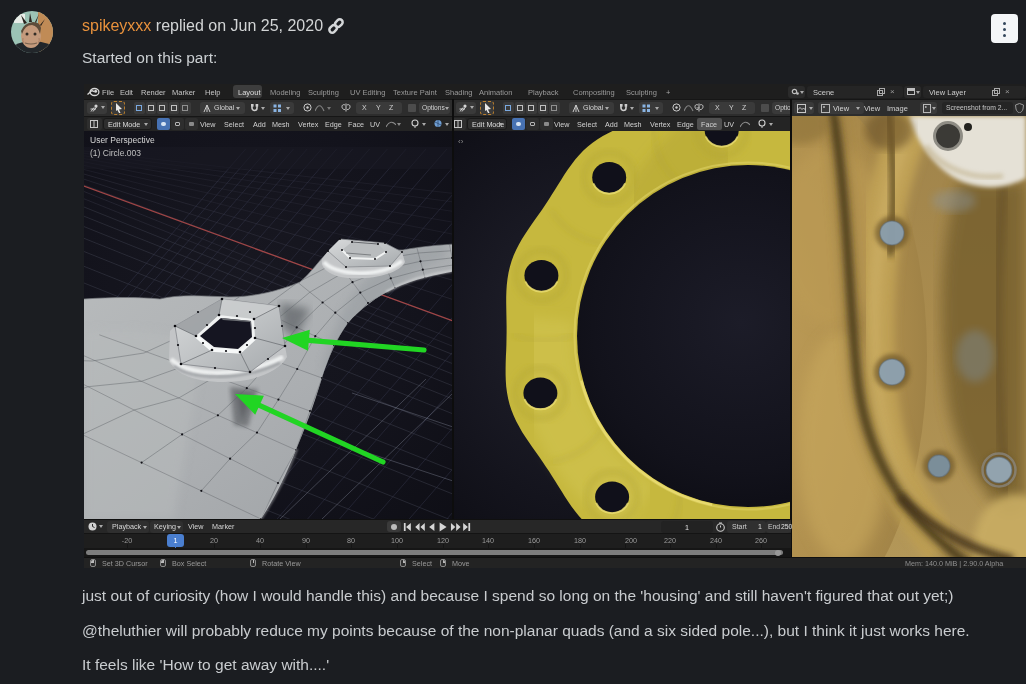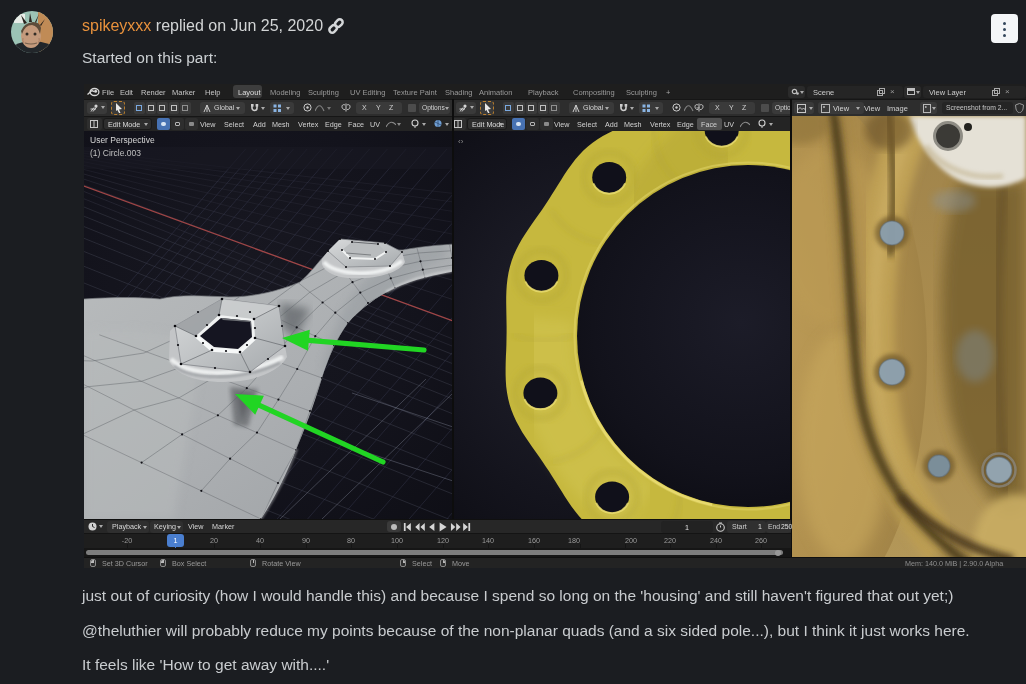--- a/index.html
+++ b/index.html
@@ -691,21 +691,21 @@
     <div style="position:absolute;left:255px;top:451.5px;width:24px;text-align:center;font:7.2px 'Liberation Sans',sans-serif;color:#9a9a9a;white-space:nowrap">80</div>
     <div style="position:absolute;left:267px;top:460px;width:1px;height:4px;background:#151515"></div>
     <div style="position:absolute;left:301px;top:451.5px;width:24px;text-align:center;font:7.2px 'Liberation Sans',sans-serif;color:#9a9a9a;white-space:nowrap">100</div>
     <div style="position:absolute;left:313px;top:460px;width:1px;height:4px;background:#151515"></div>
     <div style="position:absolute;left:347px;top:451.5px;width:24px;text-align:center;font:7.2px 'Liberation Sans',sans-serif;color:#9a9a9a;white-space:nowrap">120</div>
     <div style="position:absolute;left:359px;top:460px;width:1px;height:4px;background:#151515"></div>
     <div style="position:absolute;left:392px;top:451.5px;width:24px;text-align:center;font:7.2px 'Liberation Sans',sans-serif;color:#9a9a9a;white-space:nowrap">140</div>
     <div style="position:absolute;left:404px;top:460px;width:1px;height:4px;background:#151515"></div>
     <div style="position:absolute;left:438px;top:451.5px;width:24px;text-align:center;font:7.2px 'Liberation Sans',sans-serif;color:#9a9a9a;white-space:nowrap">160</div>
     <div style="position:absolute;left:450px;top:460px;width:1px;height:4px;background:#151515"></div>
-    <div style="position:absolute;left:484px;top:451.5px;width:24px;font:7.2px 'Liberation Sans',sans-serif;color:#9a9a9a;white-space:nowrap">180</div>
+    <div style="position:absolute;left:484px;top:451.5px;width:24px;text-align:center;font:7.2px 'Liberation Sans',sans-serif;color:#9a9a9a;white-space:nowrap">180</div>
     <div style="position:absolute;left:496px;top:460px;width:1px;height:4px;background:#151515"></div>
     <div style="position:absolute;left:529px;top:451.5px;width:24px;text-align:right;font:7.2px 'Liberation Sans',sans-serif;color:#9a9a9a;white-space:nowrap">200</div>
     <div style="position:absolute;left:541px;top:460px;width:1px;height:4px;background:#151515"></div>
     <div style="position:absolute;left:574px;top:451.5px;width:24px;text-align:center;font:7.2px 'Liberation Sans',sans-serif;color:#9a9a9a;white-space:nowrap">220</div>
     <div style="position:absolute;left:586px;top:460px;width:1px;height:4px;background:#151515"></div>
     <div style="position:absolute;left:620px;top:451.5px;width:24px;text-align:center;font:7.2px 'Liberation Sans',sans-serif;color:#9a9a9a;white-space:nowrap">240</div>
     <div style="position:absolute;left:632px;top:460px;width:1px;height:4px;background:#151515"></div>
     <div style="position:absolute;left:665px;top:451.5px;width:24px;text-align:center;font:7.2px 'Liberation Sans',sans-serif;color:#9a9a9a;white-space:nowrap">260</div>
     <div style="position:absolute;left:677px;top:460px;width:1px;height:4px;background:#151515"></div>
     <div style="position:absolute;left:83px;top:450px;width:17px;height:13px;background:#4a7fd0;border-radius:3px"></div>

